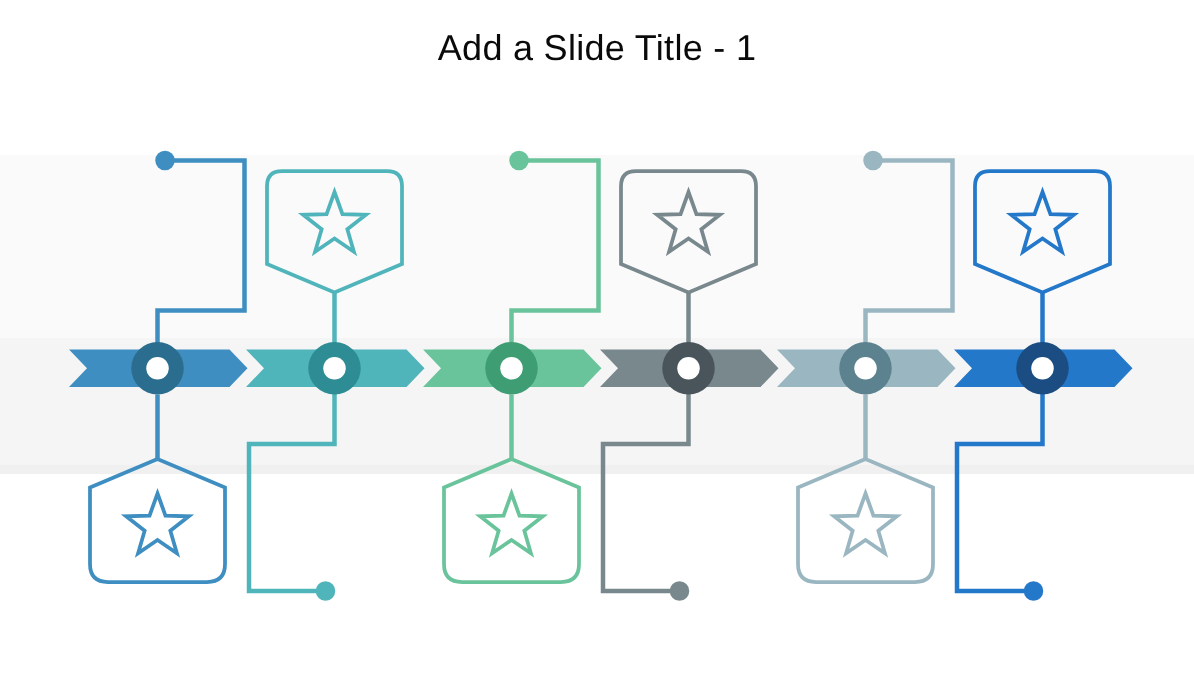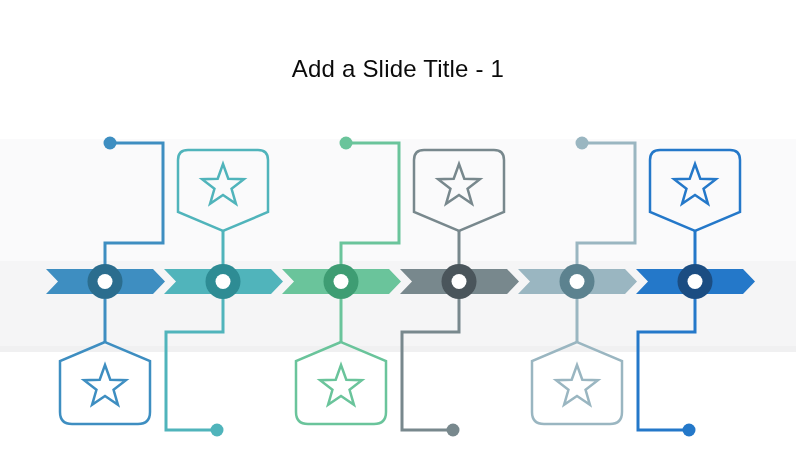--- a/index.html
+++ b/index.html
@@ -14,21 +14,20 @@
     width: 796px; height: 316px;
     
     background: linear-gradient(
       to bottom,
       #ffffff 0px,   #ffffff 103px,
       #fafafb 103px, #fafafb 225px,
       #f5f5f6 225px, #f5f5f6 310px,
       #f0f0f1 310px, #f0f0f1 437px,
       #ffffff 437px, #ffffff 450px
     );
-    margin-top: 36px;
   }
   .slide-title {
     position: absolute;
     top: 19px; left: 0;
     width: 796px;
     text-align: center;
     font-size: 24px;
     line-height: 28px;
     color: #0a0a0a;
     letter-spacing: 0.2px;

